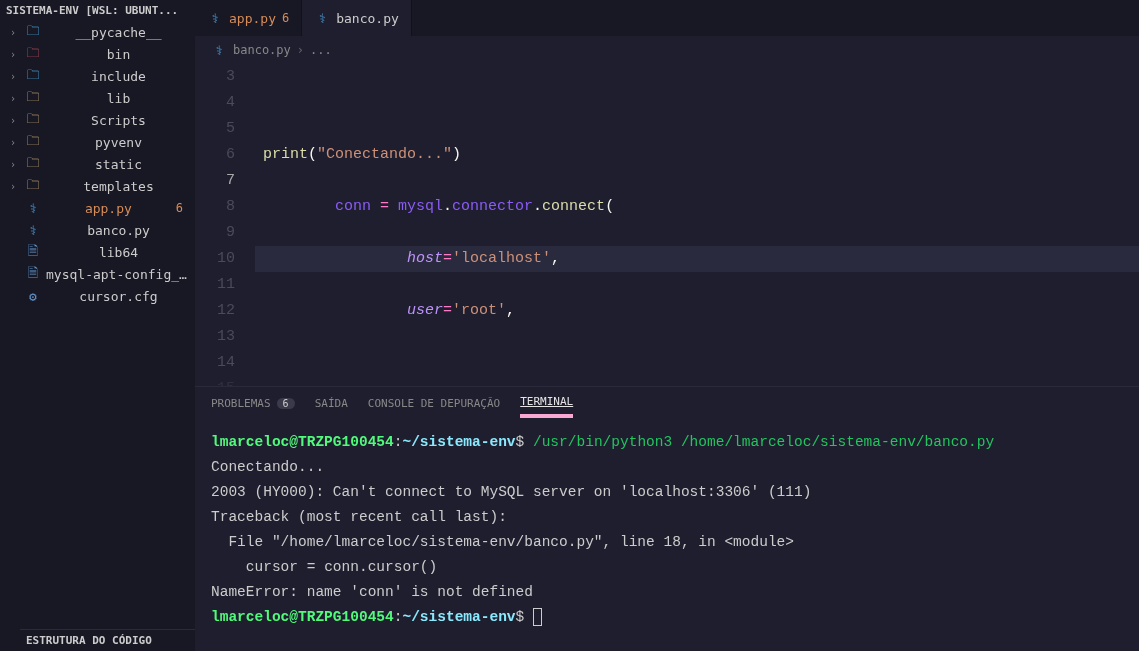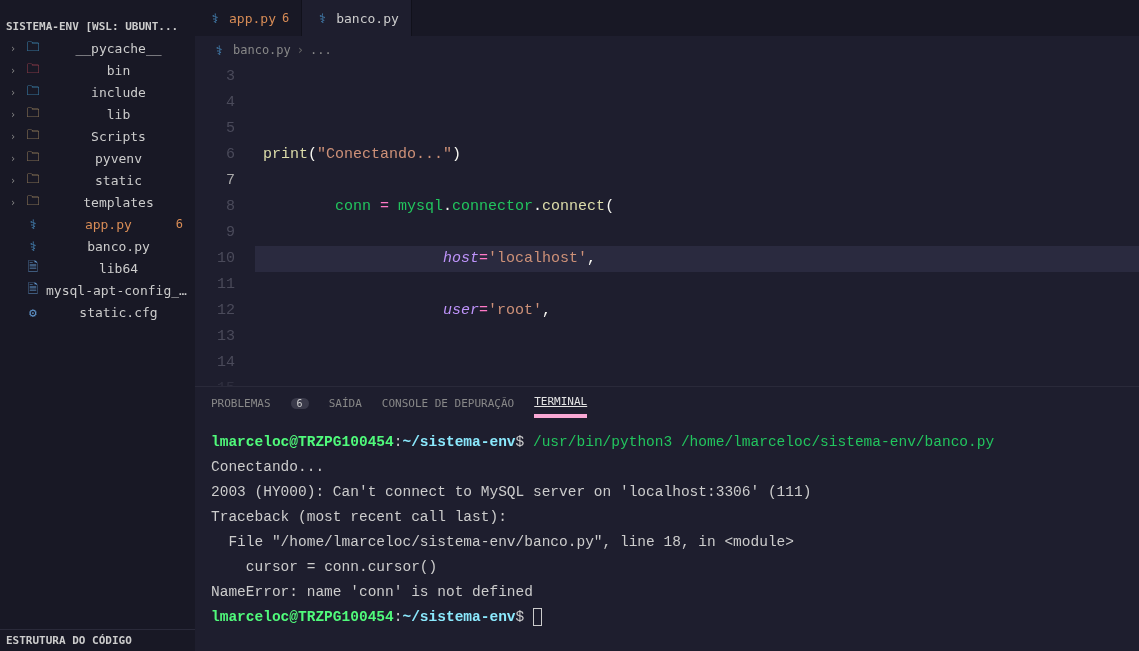--- a/index.html
+++ b/index.html
@@ -29,21 +29,20 @@
     font-weight: 400;
   }
   .workspace-title {
     padding: 4px 6px;
     font-size: 11px;
     font-weight: bold;
     color: #cccccc;
     white-space: nowrap;
     overflow: hidden;
     text-overflow: ellipsis;
-    margin-top: 16px;
   }
   .file-tree { flex: 1; }
   .file-item {
     display: flex;
     align-items: center;
     padding: 2px 4px 2px 10px;
     height: 22px;
     gap: 5px;
     cursor: pointer;
     white-space: nowrap;
@@ -64,20 +63,21 @@
   .page-icon { color: #6196cc; }
   .file-label { color: #cccccc; flex: 1; overflow: hidden; text-overflow: ellipsis; text-align: center; }
   .file-item.modified .file-label { color: #d88c56; }
   .file-item .badge { color: #d88c56; padding-right: 8px; font-size: 12px; }
   .outline-section, .timeline-section {
     padding: 4px 6px;
     font-size: 11px;
     font-weight: bold;
     color: #cccccc;
     border-top: 1px solid #2a2a3a;
+    margin-left: 20px;
   }
   .main {
     flex: 1;
     display: flex;
     flex-direction: column;
     background: #1e1e2e;
   }
   .tabs {
     display: flex;
     height: 36px;
@@ -119,22 +119,22 @@
     text-align: right;
     padding-right: 20px;
     color: #4a4a5a;
     user-select: none;
   }
   .gutter div.current { color: #aaaaaa; }
   .code { flex: 1; white-space: pre; }
   .tk-fn { color: #dcdcaa; }
   .tk-str { color: #ce9178; }
   .tk-kw { color: #ff79c6; font-style: italic; }
-  .tk-var { color: #22c55e; }
-  .tk-param { color: #bd93f9; font-style: italic; margin-left: 36px; }
+  .tk-var { color: #8b5cf6; }
+  .tk-param { color: #bd93f9; font-style: italic; }
   .tk-punc { color: #f8f8f2; }
   .tk-op { color: #ff79c6; }
   .code .line { padding-left: 8px; }
   .code .line.hl { background: #2a2a3f; }
   .panel {
     height: 265px;
     border-top: 1px solid #2a2a3a;
     display: flex;
     flex-direction: column;
     background: #1e1e2e;
@@ -144,21 +144,21 @@
     gap: 20px;
     padding: 8px 16px 0 16px;
     font-size: 11px;
     color: #888;
   }
   .panel-tab {
     padding-bottom: 6px;
     cursor: pointer;
     display: flex;
     align-items: center;
-    gap: 20px;
+    gap: 6px;
   }
   .panel-tab.active {
     color: #e4e4e4;
     border-bottom: 4px solid #f9a8d4;
     text-decoration: underline;
   }
   .panel-badge {
     background: #3a3a4a;
     border-radius: 8px;
     padding: 0 6px;
@@ -250,21 +250,21 @@
         <span class="file-label">lib64</span>
       </div>
     <div class="file-item">
         <span class="chevron"></span>
         <span class="file-icon page-icon">🗎</span>
         <span class="file-label">mysql-apt-config_0...</span>
       </div>
     <div class="file-item">
         <span class="chevron"></span>
         <span class="file-icon gear-icon">⚙</span>
-        <span class="file-label">static.cfg</span>
+        <span class="file-label">cursor.cfg</span>
       </div>
   </div>
   <div class="outline-section">ESTRUTURA DO CÓDIGO</div>
 </div>
 
 <div class="main">
   <div class="tabs">
     <div class="tab modified">
       <span class="file-icon py-icon">⚕</span>
       <span class="tab-label">app.py</span>

